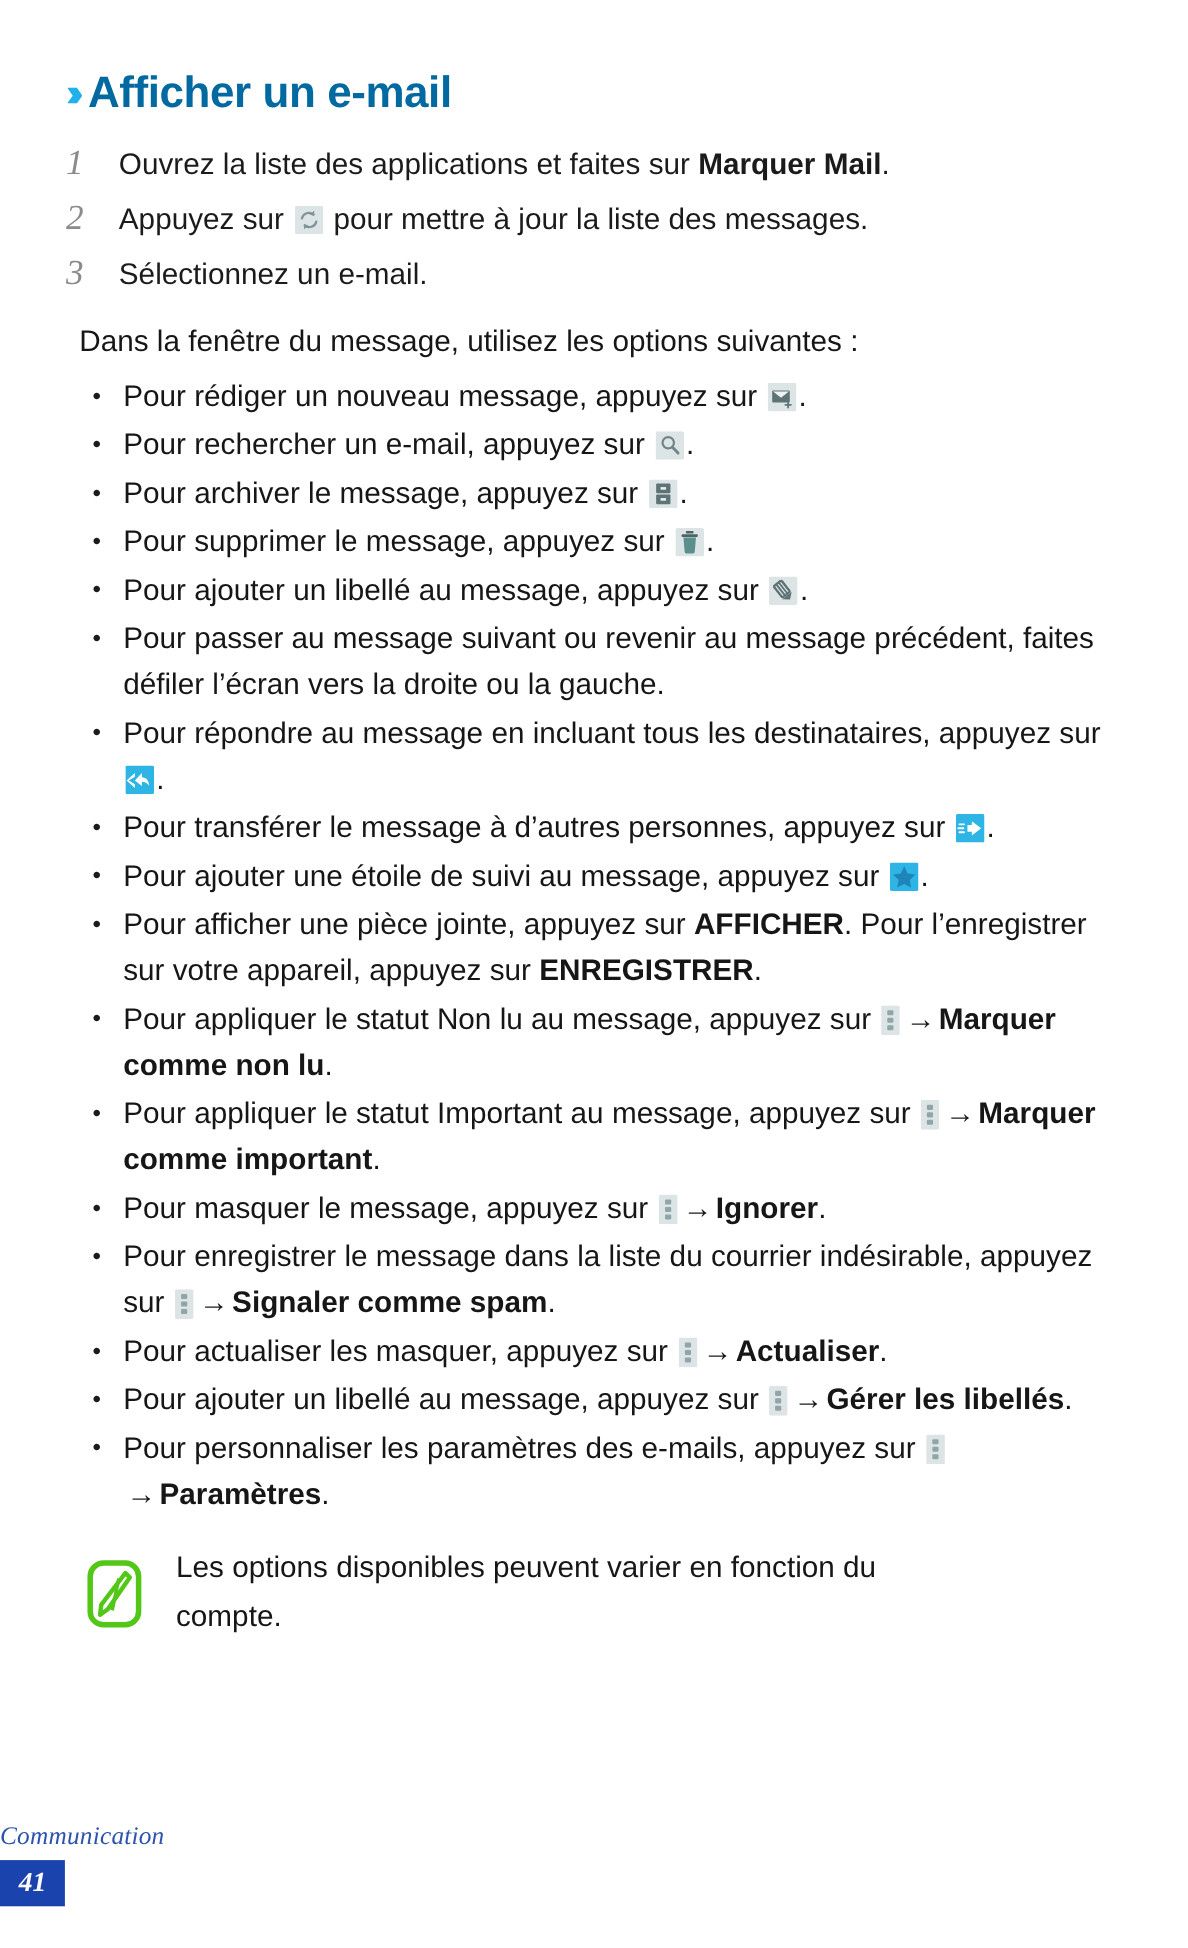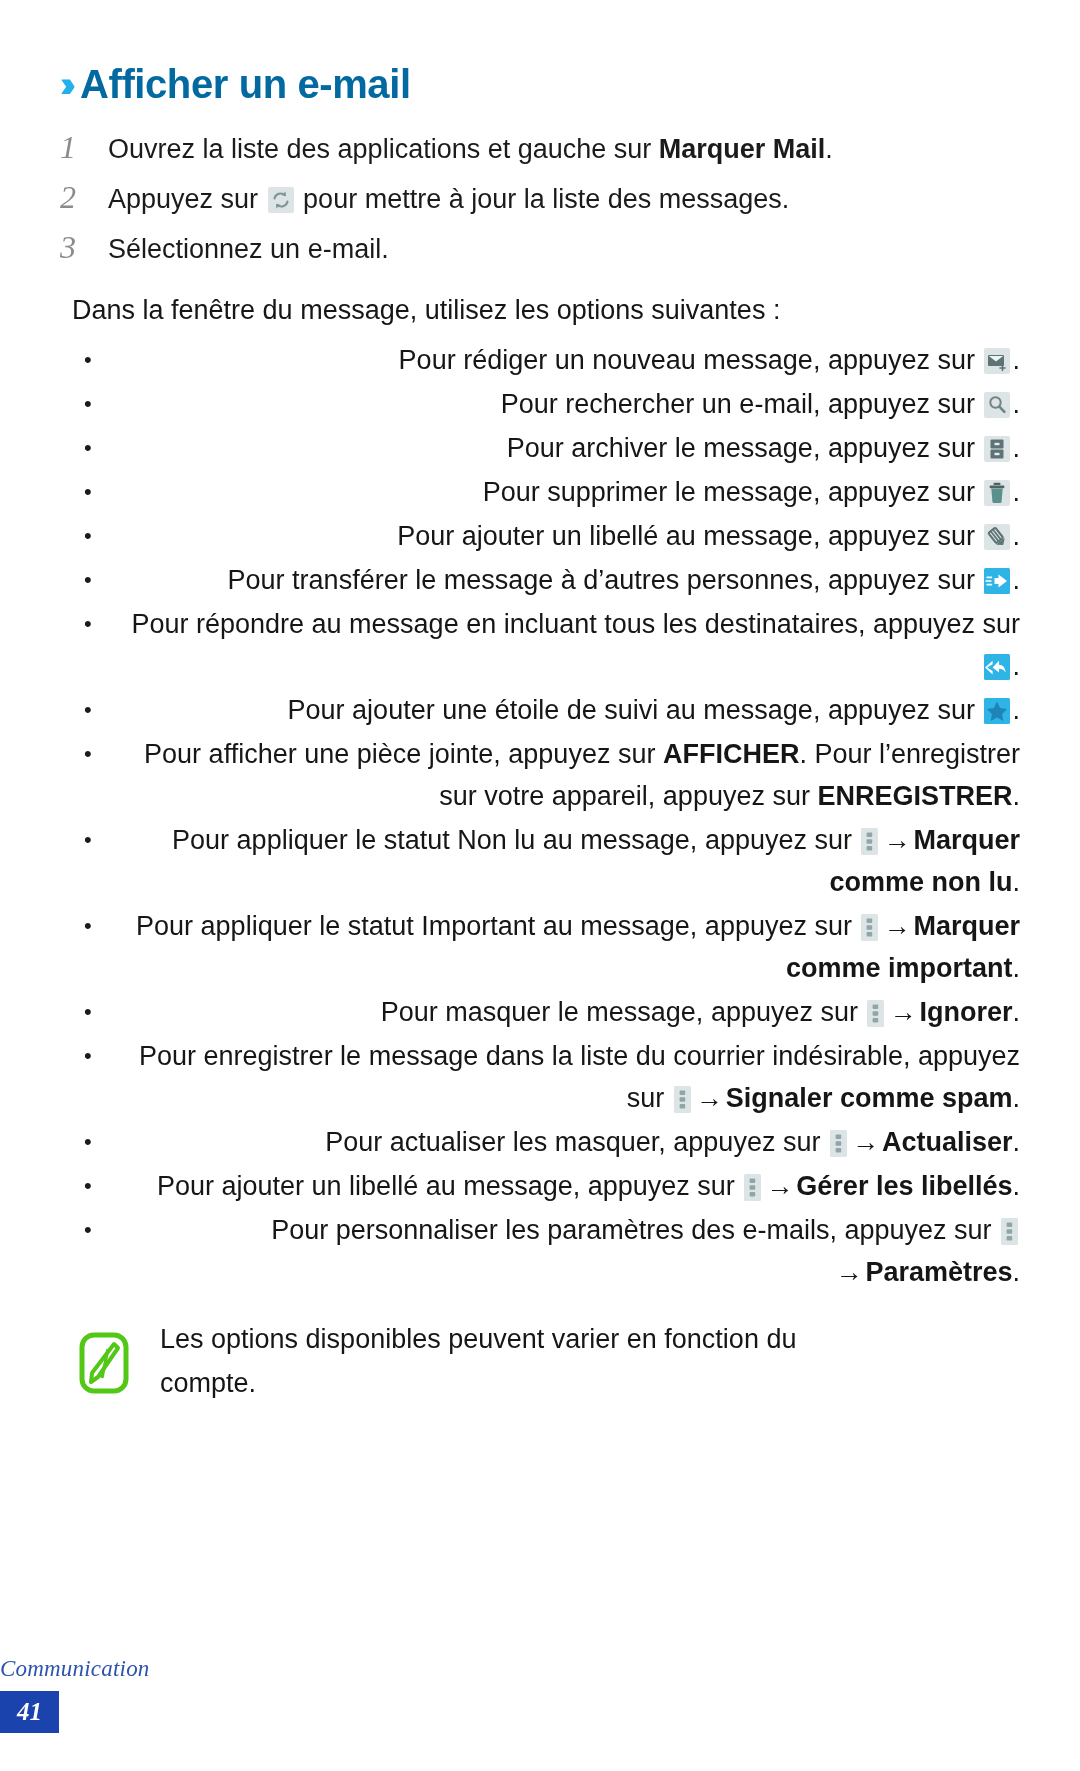--- a/index.html
+++ b/index.html
@@ -75,21 +75,20 @@
 
   
   .bullets { margin-top: 6px; }
   .bullet {
     position: relative;
     font-size: 27px;
     line-height: 42px;
     padding-left: 40px;
     margin-left: 12px;
     margin-bottom: 2px;
-    text-align: right;
   }
   .bullet::before {
     content: "\2022";
     position: absolute;
     left: 12px;
     top: 0;
     font-size: 22px;
     line-height: 42px;
     color: #1b1b1b;
   }
@@ -170,21 +169,21 @@
 
   <h1 class="heading">
     <span class="chev">››</span>
     <span class="heading-text">Afficher un e-mail</span>
   </h1>
 
   <div class="steps">
 
     <div class="step">
       <div class="step-num">1</div>
-      <div class="step-body"><span>Ouvrez la liste des applications et gauche sur </span><b>Marquer Mail</b><span>.</span></div>
+      <div class="step-body"><span>Ouvrez la liste des applications et faites sur </span><b>Marquer Mail</b><span>.</span></div>
     </div>
 
     <div class="step">
       <div class="step-num">2</div>
       <div class="step-body"><span>Appuyez sur </span><span class="ic"><svg viewBox="0 0 26 26">
               <rect x="0" y="0" width="26" height="26" rx="2" fill="#dde4e5"></rect>
               <g fill="none" stroke="#7e9496" stroke-width="2.1" stroke-linecap="round">
                 <path d="M6.5 11.5a6.3 6.3 0 0 1 10.4-3.3"></path>
                 <path d="M19.5 14.5a6.3 6.3 0 0 1-10.4 3.3"></path>
               </g>
@@ -234,32 +233,33 @@
 
     <div class="bullet"><span>Pour ajouter un libellé au message, appuyez sur </span><span class="ic"><svg viewBox="0 0 26 26">
             <rect x="0" y="0" width="26" height="26" rx="2" fill="#dde4e5"></rect>
             <g transform="rotate(-38 13 13)">
               <rect x="7.5" y="3.5" width="11" height="15" rx="2.4" fill="#5d7376"></rect>
               <path d="M7.5 18.5h11l-5.5 4.6z" fill="#5d7376"></path>
               <path d="M10.2 5.5v11M13 5.5v11M15.8 5.5v11" stroke="#dde4e5" stroke-width="1.1"></path>
             </g>
           </svg></span><span>.</span></div>
 
-
+    <div class="bullet">Pour passer au message suivant ou revenir au message précédent, faites défiler l’écran vers la droite ou la gauche.</div>
+
+
+    <div class="bullet"><span>Pour répondre au message en incluant tous les destinataires, appuyez sur </span><span class="ic"><svg viewBox="0 0 26 26">
+            <rect x="0" y="0" width="26" height="26" rx="1.5" fill="#2eb5e5"></rect>
+            <path d="M8.6 6.8v3.4L3.1 13.6 8.6 17v3.4L1.1 13.6z" fill="#ffffff"></path>
+            <path d="M15 6.8v3.9c4 0.2 6.2 2.8 6.6 7.7-1.8-2.7-3.8-3.6-6.6-3.7v3.8L8.6 13.6z" fill="#ffffff"></path>
+          </svg></span><span>.</span></div>
 
     <div class="bullet"><span>Pour transférer le message à d’autres personnes, appuyez sur </span><span class="ic"><svg viewBox="0 0 26 26">
             <rect x="0" y="0" width="26" height="26" rx="1.5" fill="#2eb5e5"></rect>
             <path d="M14.5 6.5L23 13l-8.5 6.5v-3.4h-4v-6.2h4z" fill="#ffffff"></path>
             <path d="M3.2 9.4h4.2M2.2 13h4.6M3.2 16.6h4.2" stroke="#ffffff" stroke-width="1.7" stroke-linecap="round"></path>
-          </svg></span><span>.</span></div>
-
-    <div class="bullet"><span>Pour répondre au message en incluant tous les destinataires, appuyez sur </span><span class="ic"><svg viewBox="0 0 26 26">
-            <rect x="0" y="0" width="26" height="26" rx="1.5" fill="#2eb5e5"></rect>
-            <path d="M8.6 6.8v3.4L3.1 13.6 8.6 17v3.4L1.1 13.6z" fill="#ffffff"></path>
-            <path d="M15 6.8v3.9c4 0.2 6.2 2.8 6.6 7.7-1.8-2.7-3.8-3.6-6.6-3.7v3.8L8.6 13.6z" fill="#ffffff"></path>
           </svg></span><span>.</span></div>
 
     <div class="bullet"><span>Pour ajouter une étoile de suivi au message, appuyez sur </span><span class="ic"><svg viewBox="0 0 26 26">
             <rect x="0" y="0" width="26" height="26" rx="1.5" fill="#2eb5e5"></rect>
             <path d="M13 3.6l3.1 6.4 7 1-5 4.9 1.2 7-6.3-3.3-6.3 3.3 1.2-7-5-4.9 7-1z" fill="#1f85b8"></path>
           </svg></span><span>.</span></div>
 
     <div class="bullet"><span>Pour afficher une pièce jointe, appuyez sur </span><b>AFFICHER</b><span>. Pour l’enregistrer sur votre appareil, appuyez sur </span><b>ENREGISTRER</b><span>.</span></div>
 
     <div class="bullet"><span>Pour appliquer le statut Non lu au message, appuyez sur </span><span class="ic menu"><svg viewBox="0 0 17 27">

